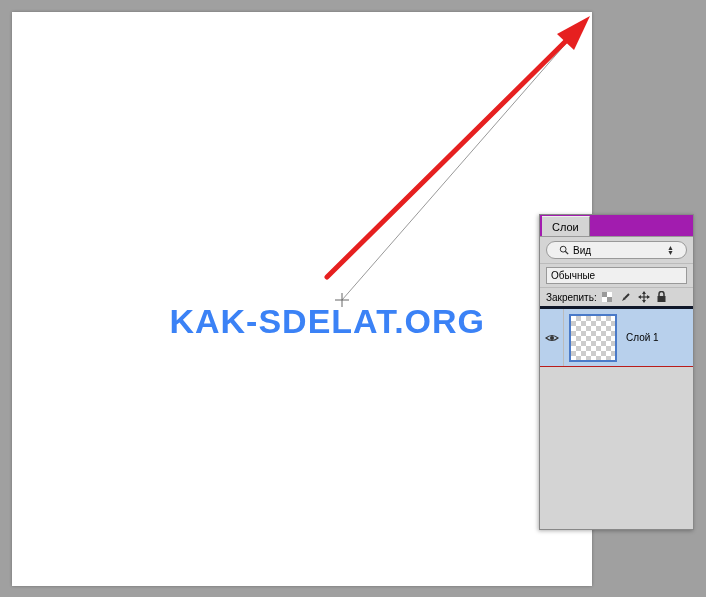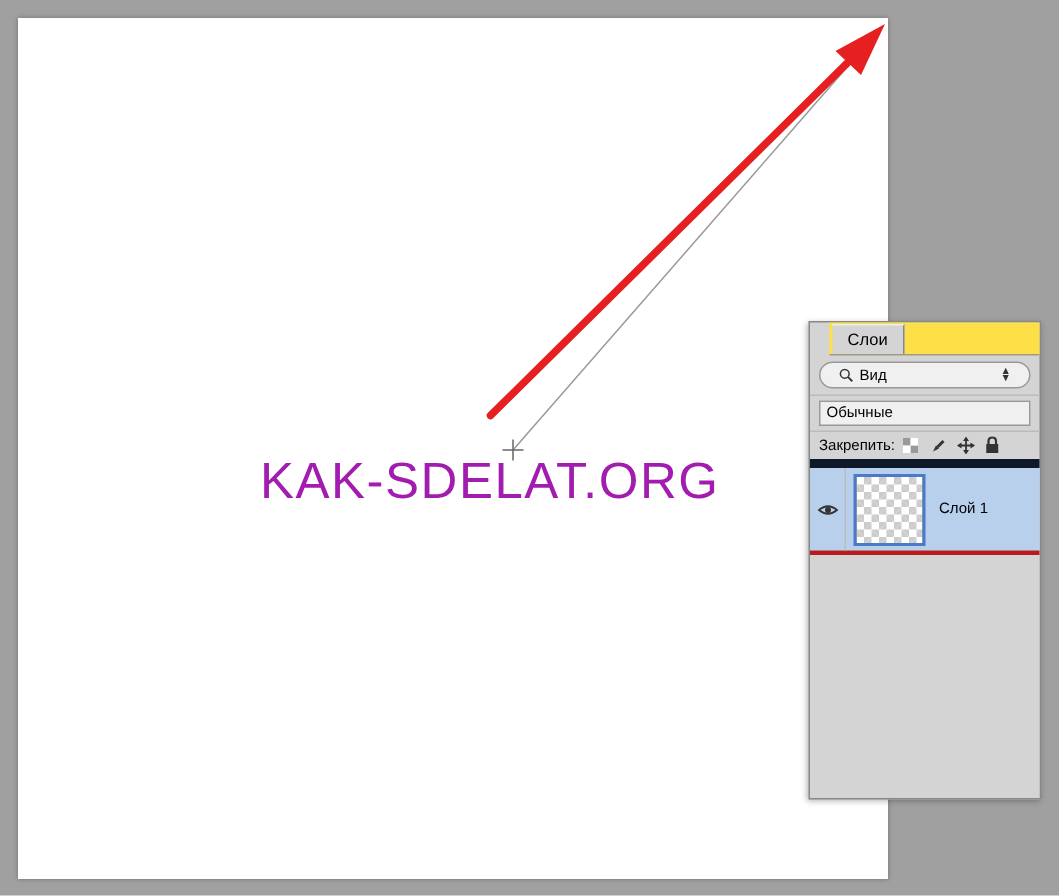--- a/index.html
+++ b/index.html
@@ -24,22 +24,22 @@
       height: 574px;
       background: #ffffff;
       box-shadow: 0 0 3px rgba(0,0,0,0.3);
     }
     .watermark {
       position: absolute;
       left: 50%;
       top: 290px;
       transform: translateX(-42%);
       font-size: 34px;
-      font-weight: normal;
-      color: #a21caf;
+      font-weight: bold;
+      color: #3b82f6;
       white-space: nowrap;
       letter-spacing: 1px;
       font-family: Arial, sans-serif;
     }
     .canvas-svg {
       position: absolute;
       left: 0;
       top: 0;
       width: 100%;
       height: 100%;
@@ -49,24 +49,23 @@
       position: absolute;
       right: 12px;
       top: 214px;
       width: 155px;
       background: #d4d4d4;
       border: 1px solid #888;
       box-shadow: -1px 1px 4px rgba(0,0,0,0.3);
     }
     .panel-tab-bar {
       display: flex;
-      background: #fde047;
+      background: #a21caf;
       height: 22px;
       border-bottom: 1px solid #999;
-      margin-left: 13px;
     }
     .panel-tab {
       background: #d4d4d4;
       padding: 4px 10px;
       font-size: 11px;
       border-right: 1px solid #888;
       border-top: 1px solid #eee;
       margin-top: 1px;
       margin-left: 2px;
     }
@@ -112,21 +111,21 @@
       border: 1px solid #999;
       padding: 2px 4px;
       font-size: 10px;
       width: 100%;
       display: flex;
       align-items: center;
     }
     .panel-lock-row {
       padding: 3px 6px;
       border-top: 1px solid #bbb;
-      border-bottom: 6px solid #0f172a;
+      border-bottom: 3px solid #0f172a;
       display: flex;
       align-items: center;
       gap: 5px;
       font-size: 10px;
     }
     .lock-icons {
       display: flex;
       gap: 6px;
       align-items: center;
     }
@@ -138,21 +137,21 @@
       justify-content: center;
     }
     .layers-list {
       background: #d4d4d4;
       min-height: 220px;
     }
     .layer-row {
       display: flex;
       align-items: center;
       height: 58px;
-      border-bottom: 3px solid #b91c1c;
+      border-bottom: 1px solid #b91c1c;
     }
     .layer-row.selected {
       background: #b8d0ec;
     }
     .layer-visibility {
       width: 24px;
       height: 100%;
       display: flex;
       align-items: center;
       justify-content: center;

